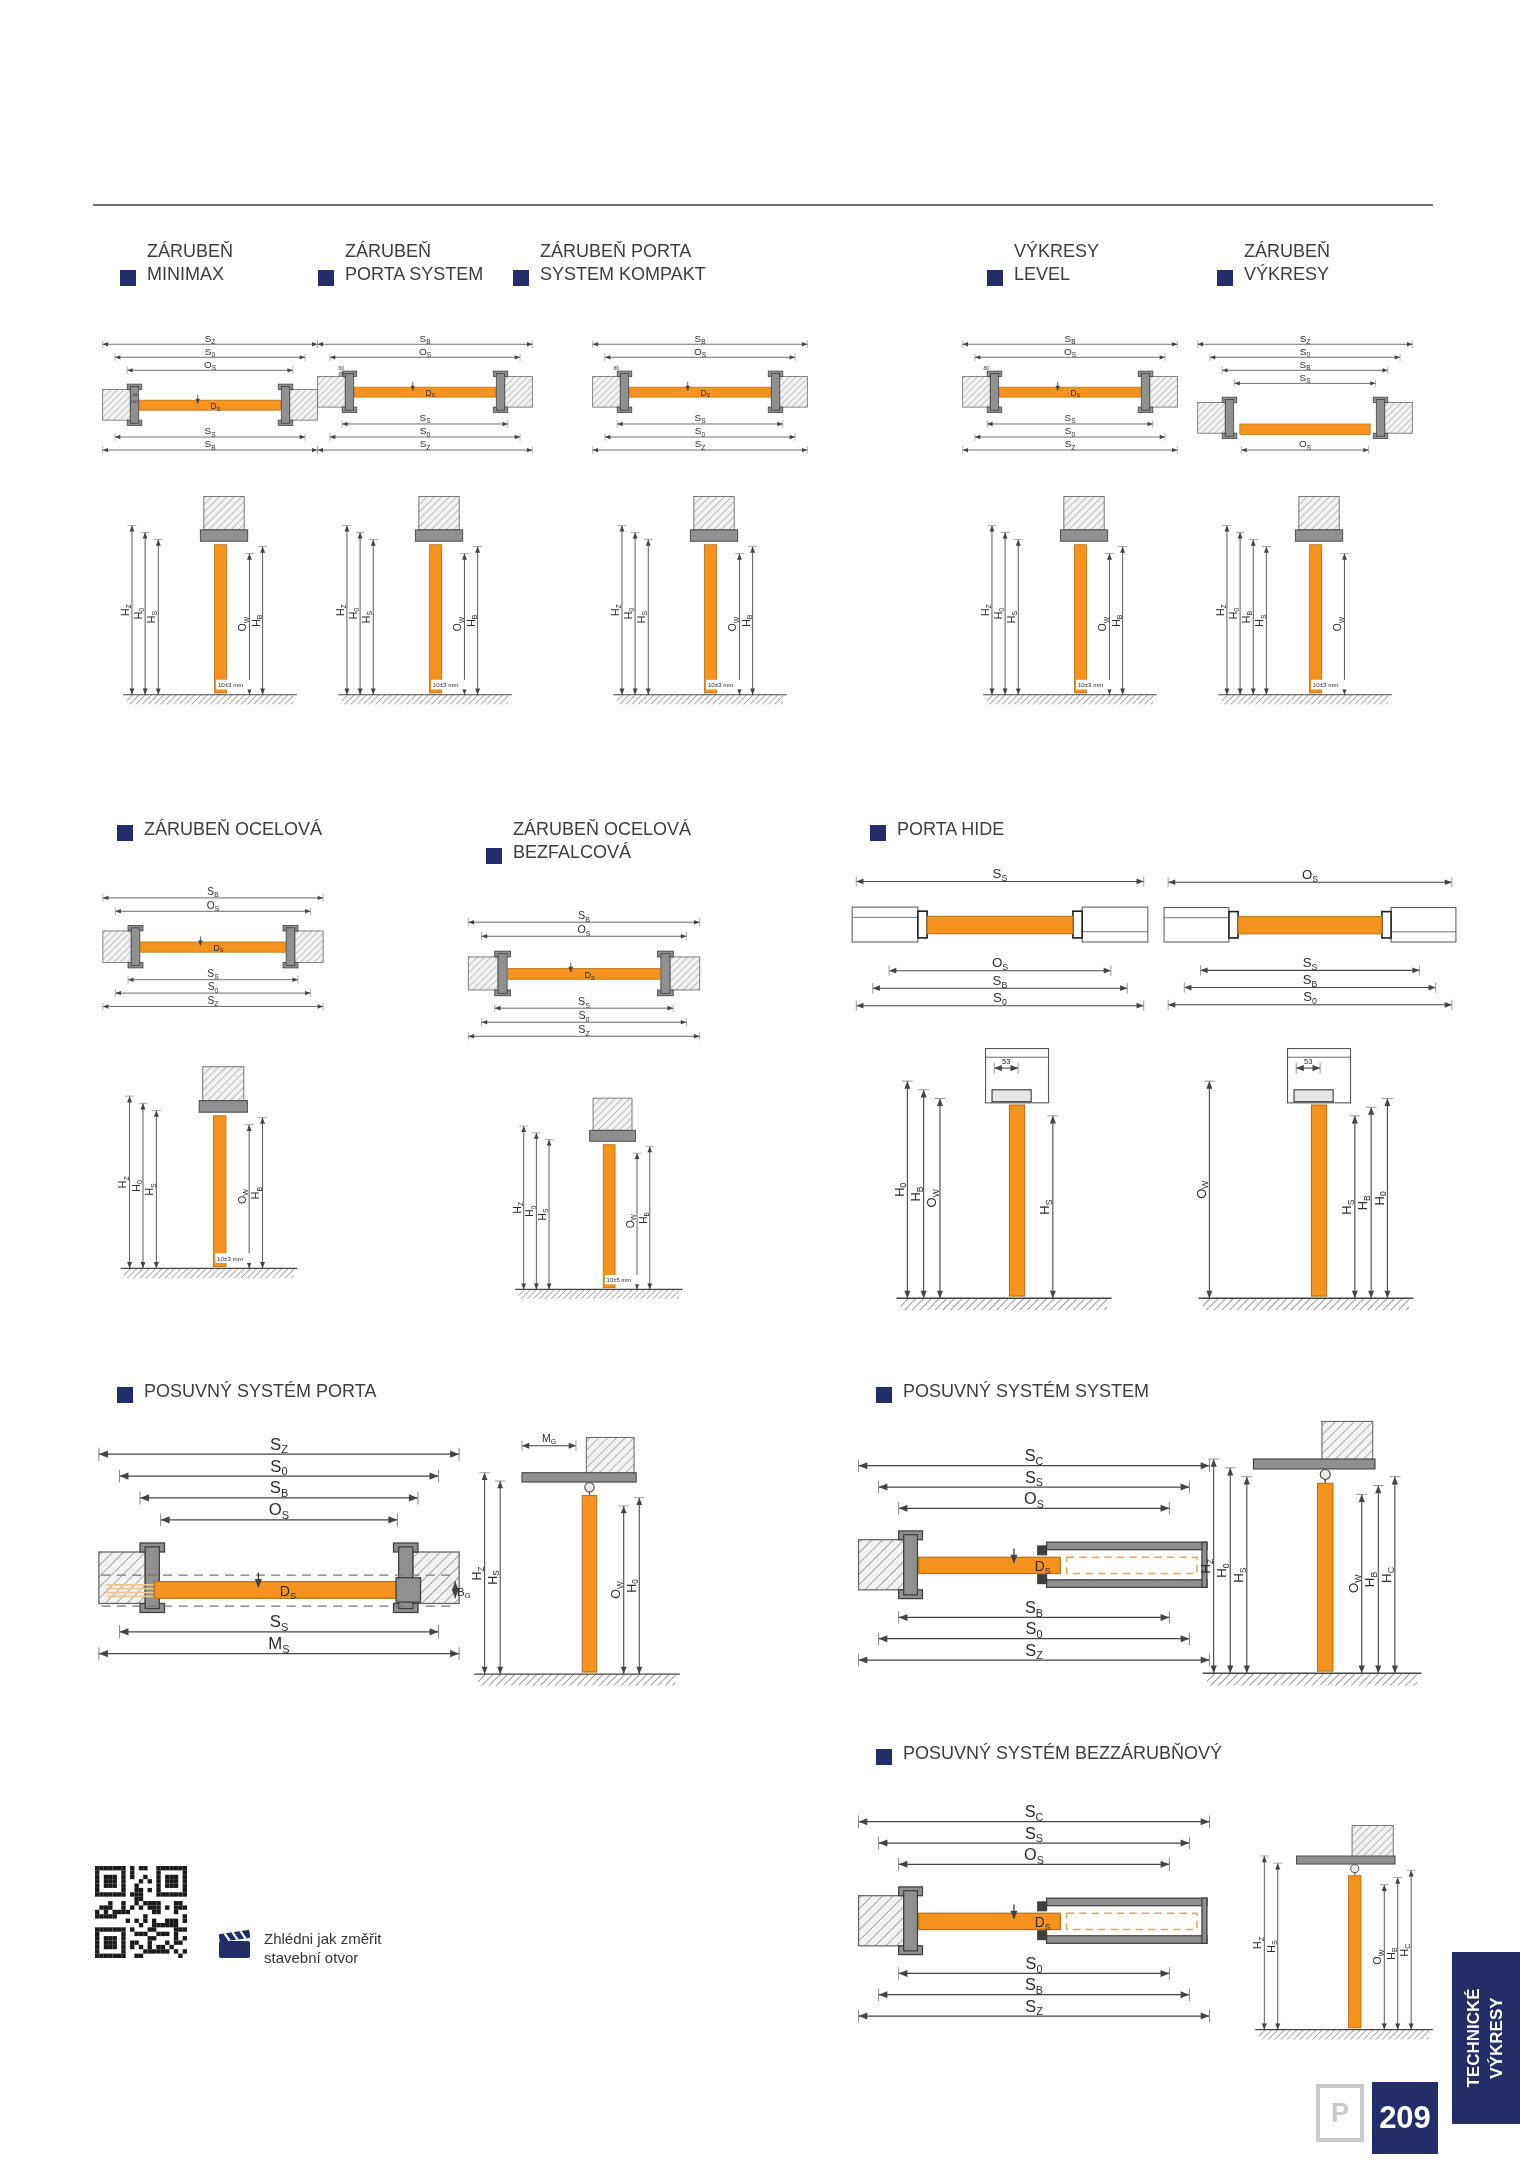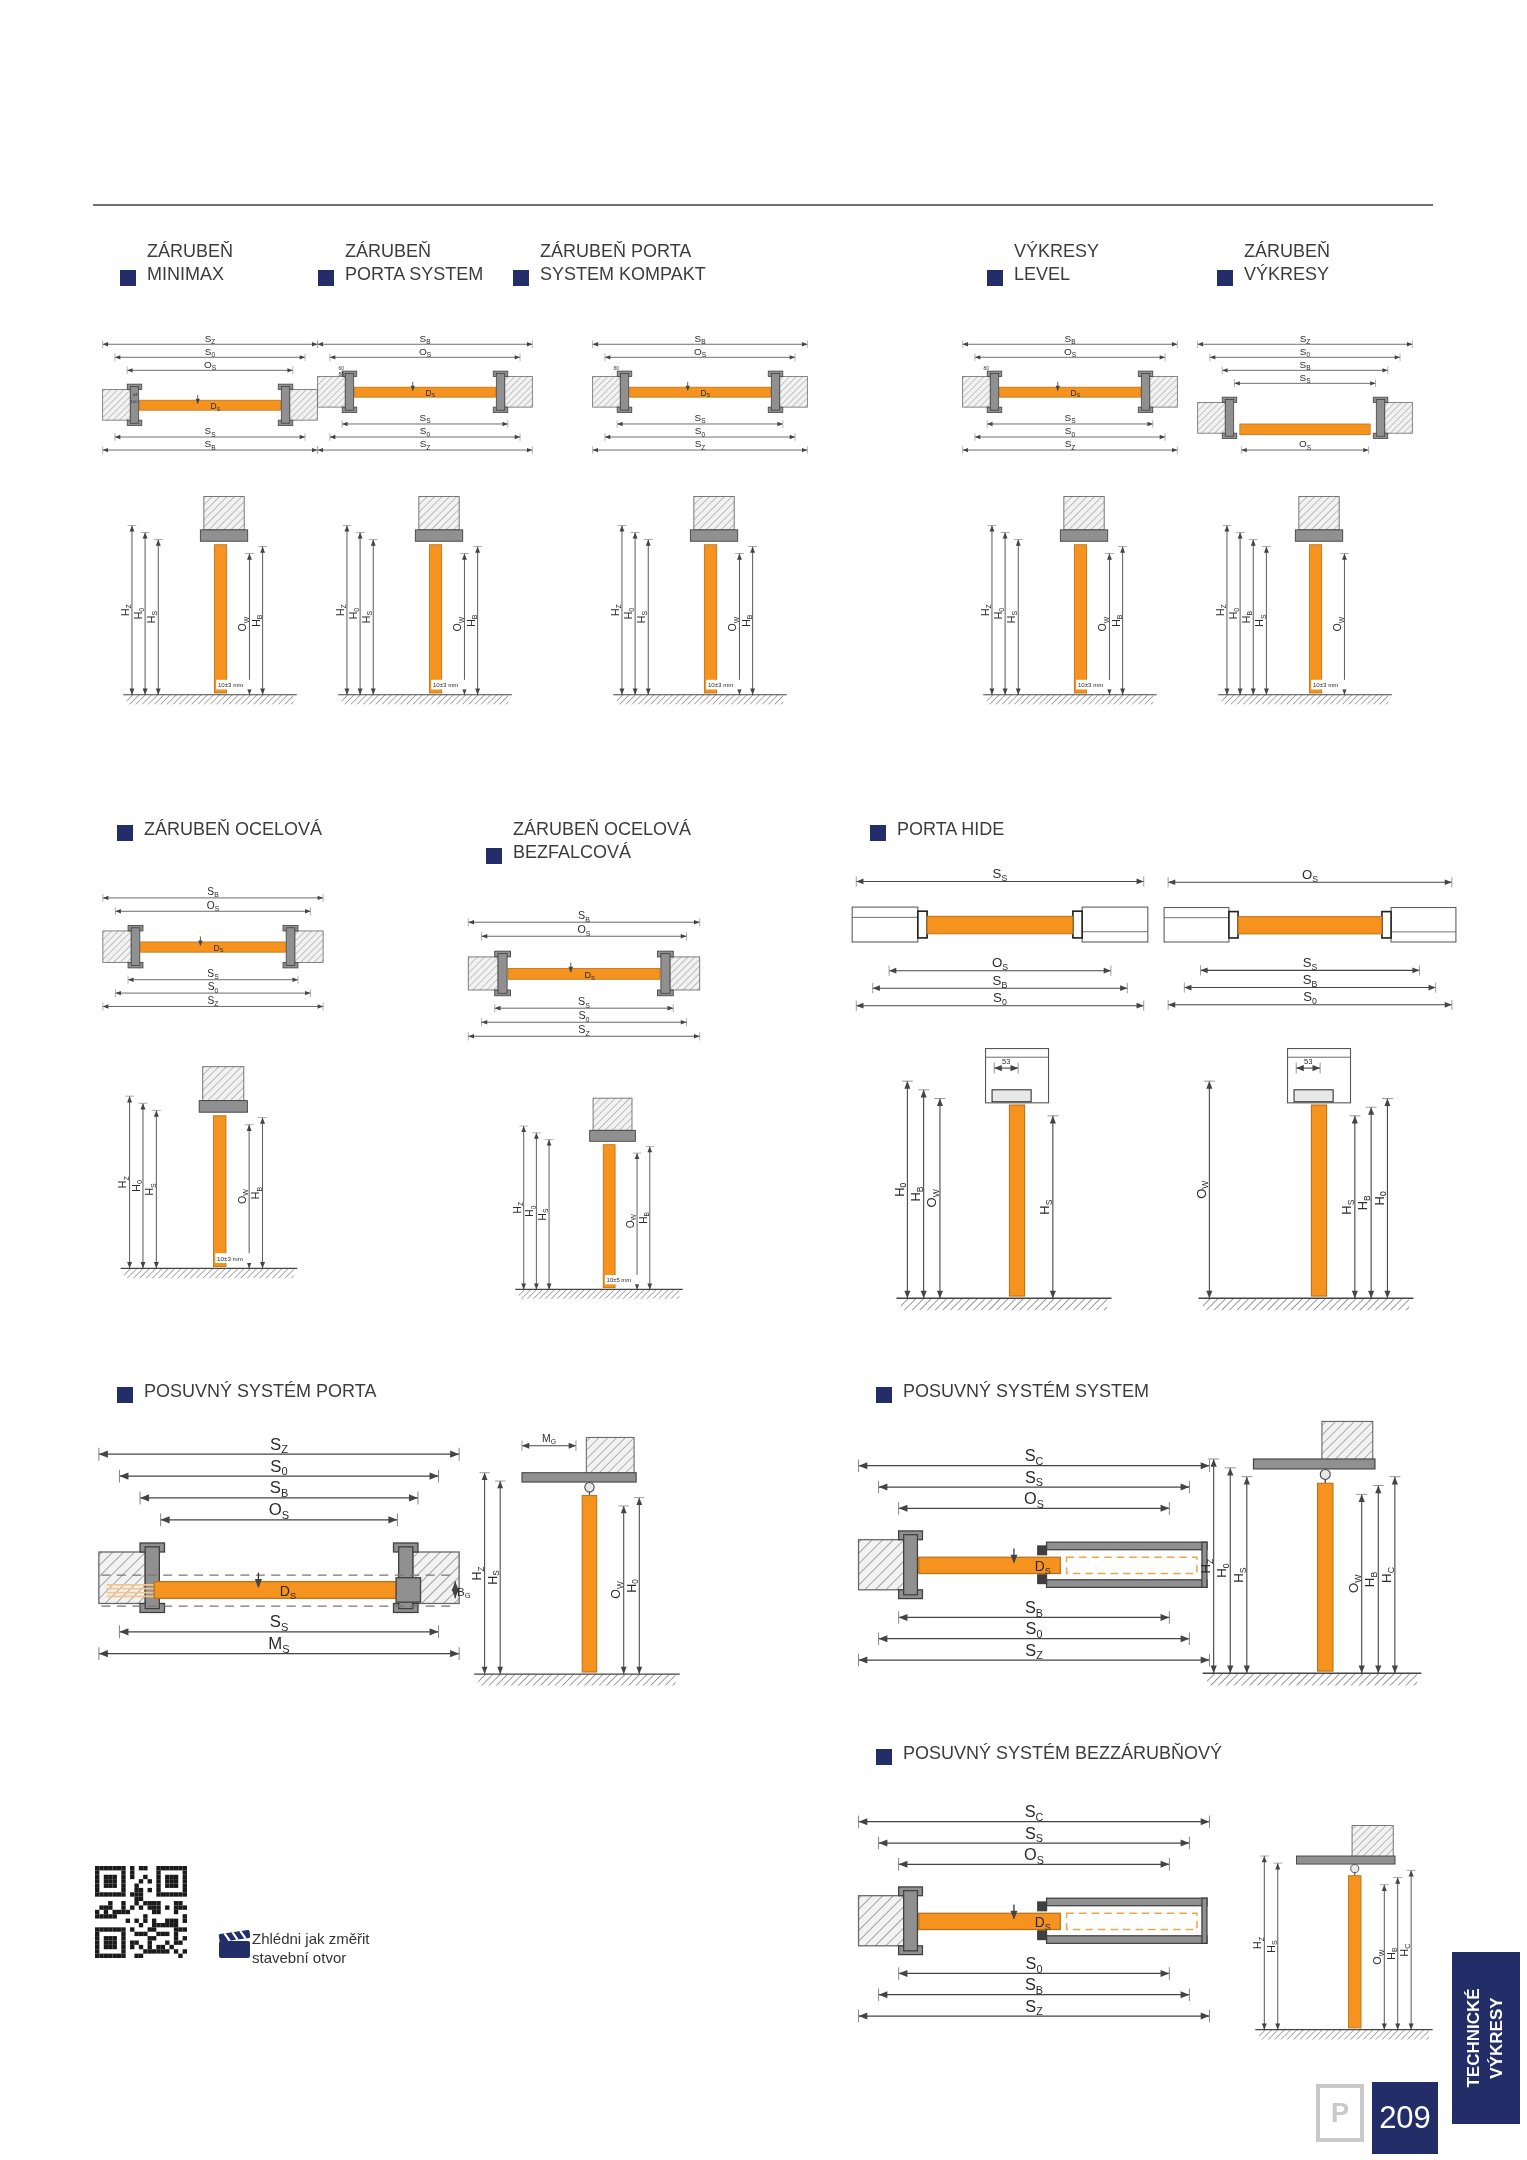--- a/index.html
+++ b/index.html
@@ -7,27 +7,27 @@
         font-family:"Liberation Sans",sans-serif;color:#231f20;margin:0 auto}
   .title{position:absolute;left:93px;top:52px;margin:0;font-size:47px;font-weight:800;
          letter-spacing:-0.5px;color:#231f20}
   .rule{position:absolute;left:93px;top:204px;width:1340px;height:2px;background:#6f6f6f}
   .sec-head{position:absolute;display:flex;gap:11px;align-items:flex-end;
             font-size:18px;line-height:1.28;color:#3c3c3c}
   .sec-head .sq{width:16px;height:16px;background:var(--navy,#232e68);flex:none;margin-top:3px}
   .diag{position:absolute}
   .diag svg{display:block}
   .qr{position:absolute;left:95px;top:1866px;width:92px;height:92px}
-  .video-note{position:absolute;left:218px;top:1930px;display:flex;align-items:flex-start;cursor:pointer}
+  .video-note{position:absolute;left:218px;top:1930px;display:flex;gap:12px;align-items:flex-start;cursor:pointer}
   .clap{width:34px;height:30px;color:var(--navy,#232e68);flex:none}
   .vtext{font-size:15px;line-height:1.25;color:#333}
   .plogo{position:absolute;left:1316px;top:2084px;width:40px;height:50px;border:4px solid #c9c9c9;
          color:#c9c9c9;font-weight:800;font-size:27px;display:flex;align-items:center;justify-content:center}
   .pagebox{position:absolute;left:1372px;top:2082px;width:66px;height:72px;background:var(--navy,#232e68);
-           color:#fff;font-weight:400;font-size:31px;display:flex;align-items:center;justify-content:center}
+           color:#fff;font-weight:700;font-size:31px;display:flex;align-items:center;justify-content:center}
   .sidetab{position:absolute;left:1452px;top:1952px;width:68px;height:172px;background:var(--navy,#232e68)}
   .sidetab-inner{position:absolute;width:172px;height:68px;left:50%;top:50%;
                  transform:translate(-50%,-50%) rotate(-90deg);display:flex;flex-direction:column;
                  justify-content:center;align-items:center;color:#fff;font-weight:700;font-size:17px;line-height:1.35}
 </style>
 </head>
 <body>
 
 <div class="page">
 

